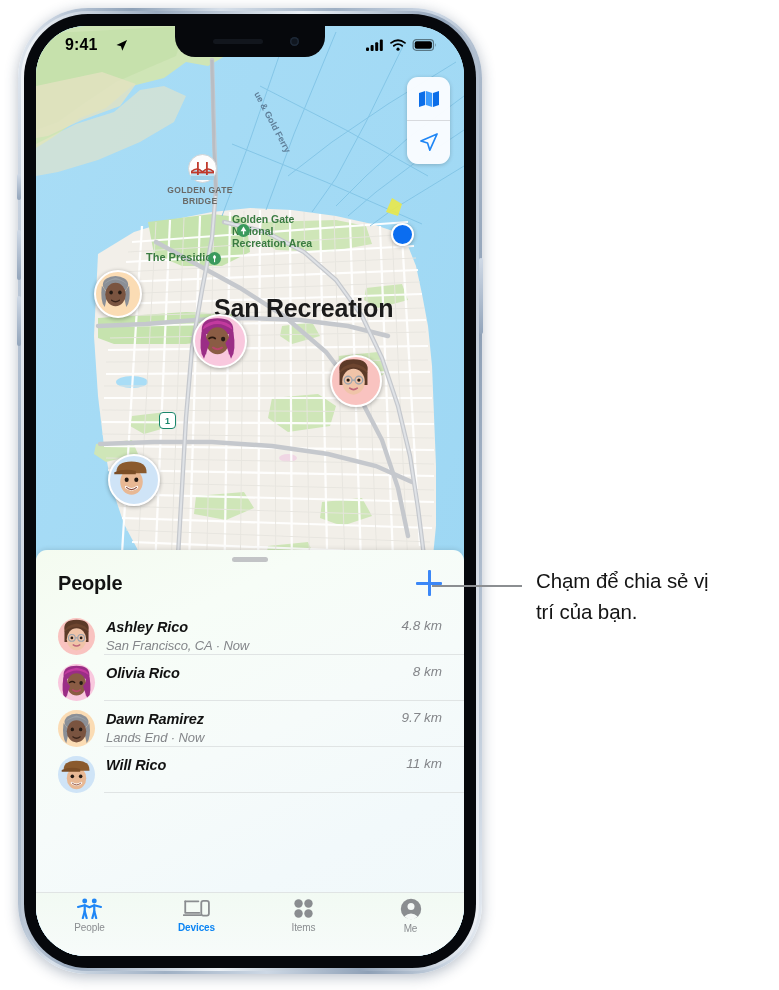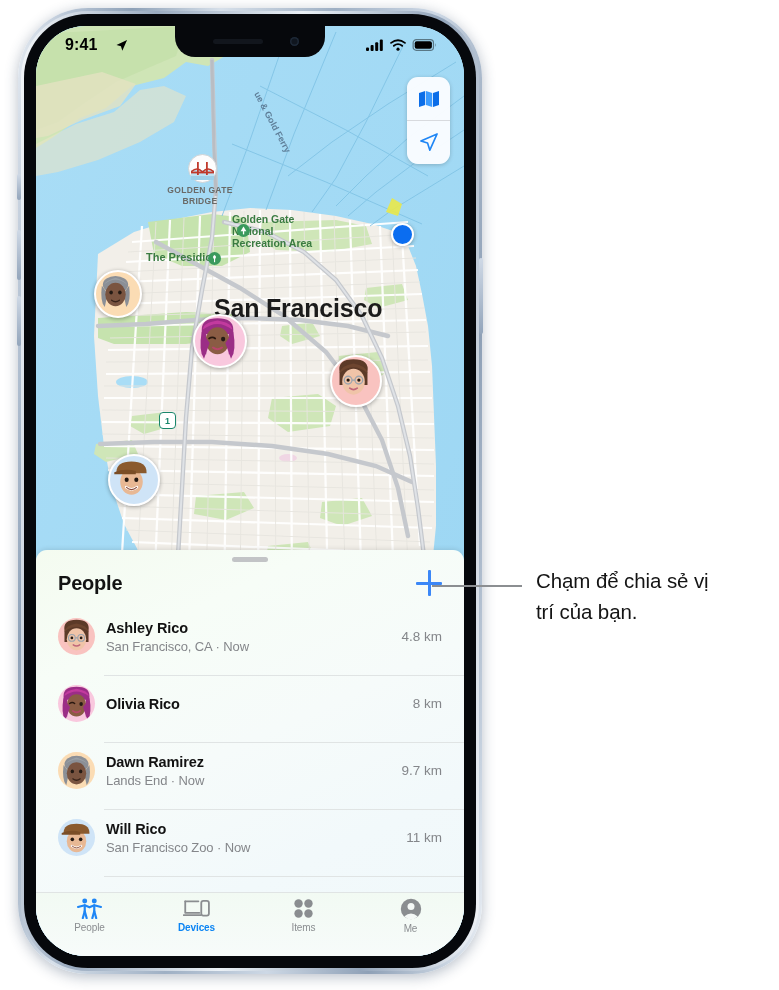--- a/index.html
+++ b/index.html
@@ -79,21 +79,21 @@
   .grabber{width:36px;height:5px;border-radius:3px;background:#c2c4c6;margin:7px auto 0;}
   .sheet-head{display:flex;align-items:center;justify-content:space-between;
     padding:8px 22px 13px 22px;}
   .sheet-title{font-size:20px;font-weight:bold;color:#131313;letter-spacing:-.2px;}
   .plus-btn{width:26px;height:26px;position:relative;cursor:pointer;}
   .plus-btn:before,.plus-btn:after{content:"";position:absolute;background:#3b87f7;border-radius:1px;}
   .plus-btn:before{left:0;top:11.5px;width:26px;height:3px;}
   .plus-btn:after{top:0;left:11.5px;height:26px;width:3px;}
 
   .rows{flex:1;}
-  .row{display:flex;align-items:center;padding:9px 22px 21px 22px;position:relative;cursor:pointer;}
+  .row{display:flex;padding:9px 22px 0 22px;position:relative;cursor:pointer;font-style:italic;}
   .row:after{content:"";position:absolute;left:68px;right:0;bottom:0;height:1px;background:#e0e4e4;}
   .avatar{width:37px;height:37px;border-radius:50%;flex:0 0 auto;overflow:hidden;margin-right:11px;}
   .row-txt{flex:1;min-width:0;}
   .row-name{font-size:14.5px;font-weight:bold;color:#121212;letter-spacing:-.1px;line-height:18px;}
   .row-sub{font-size:13px;color:#84868a;letter-spacing:-.1px;line-height:17px;margin-top:1px;}
   .row-dist{font-size:13.5px;color:#84868a;white-space:nowrap;margin-left:24px;}
 
   
   .tabbar{height:58px;display:flex;align-items:flex-start;padding-top:5px;
     border-top:1px solid #e0e4e4;background:linear-gradient(180deg,#f2faf3,#f7fbfa);}
@@ -273,21 +273,21 @@
           <rect x="5.9" y="7" width="1.3" height="3.4" fill="#fff"></rect>
       </svg>
 
       <div class="mlabel lbl-pres" style="left:110px;top:225px;">The Presidio</div>
       <svg style="position:absolute;left:172px;top:226px;z-index:13;" width="13" height="13" viewBox="0 0 13 13">
         <circle cx="6.5" cy="6.5" r="6.5" fill="#3a9a5c"></circle>
         <path d="M6.5,3 Q9.5,5 6.5,7.4 Q3.5,5 6.5,3 Z" fill="#fff"></path>
           <rect x="6" y="6.8" width="1.1" height="3.4" fill="#fff"></rect>
       </svg>
 
-      <div class="mlabel lbl-sf" style="left:178px;top:268px;">San Francisco</div>
+      <div class="mlabel lbl-sf" style="left:178px;top:268px;">San Recreation</div>
 
       <div class="shield" style="left:123px;top:386px;">1</div>
 
       <div class="bluedot" style="left:355px;top:197px;"></div>
 
       <div class="pin" style="left:58px;top:244px;width:44px;height:44px;background:#fbdcb4;">
         <svg width="39" height="39" viewBox="0 0 40 40">
           <ellipse cx="20" cy="13" rx="13" ry="9" fill="#8b8f96"></ellipse>
           <path d="M6,14 Q4,30 9,36 L12,22 Z" fill="#8b8f96"></path>
             <path d="M34,14 Q36,30 31,36 L28,22 Z" fill="#8b8f96"></path>
@@ -434,21 +434,20 @@
               <path d="M6,15 Q6,5 20,5 Q34,5 34,15 L34,16 L6,16 Z" fill="#8a5a2e"></path>
               <path d="M4,15 Q14,11 24,14 L24,17 L4,17 Z" fill="#7a4d26"></path>
               <ellipse cx="15.5" cy="22" rx="1.9" ry="2.1" fill="#241a14"></ellipse>
                 <ellipse cx="24.5" cy="22" rx="1.9" ry="2.1" fill="#241a14"></ellipse>
               <path d="M15,29 Q20,33 25,29" stroke="#fff" stroke-width="2.4" fill="none" stroke-linecap="round"></path>
               <path d="M15,29 Q20,33.5 25,29" stroke="#8a4a3a" stroke-width="1" fill="none"></path>
             </svg>
           </div>
           <div class="row-txt">
             <div class="row-name">Will Rico</div>
-            <div class="row-sub">San Francisco Zoo · Now</div>
           </div>
           <div class="row-dist">11 km</div>
         </div>
       </div>
 
       <div class="tabbar">
         <div class="tab">
           <svg width="25" height="21" viewBox="0 0 26 22">
             <circle cx="8" cy="3.2" r="2.6" fill="#1f86f5"></circle>
               <circle cx="18" cy="3.2" r="2.6" fill="#1f86f5"></circle>

